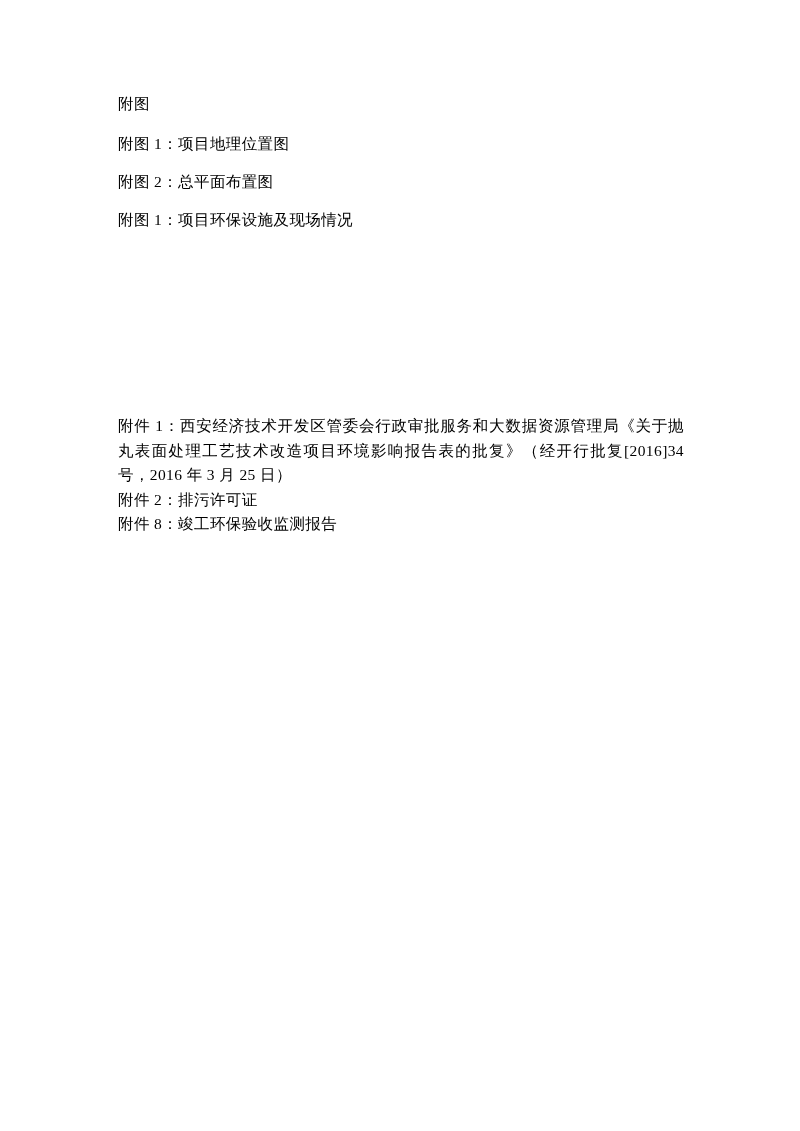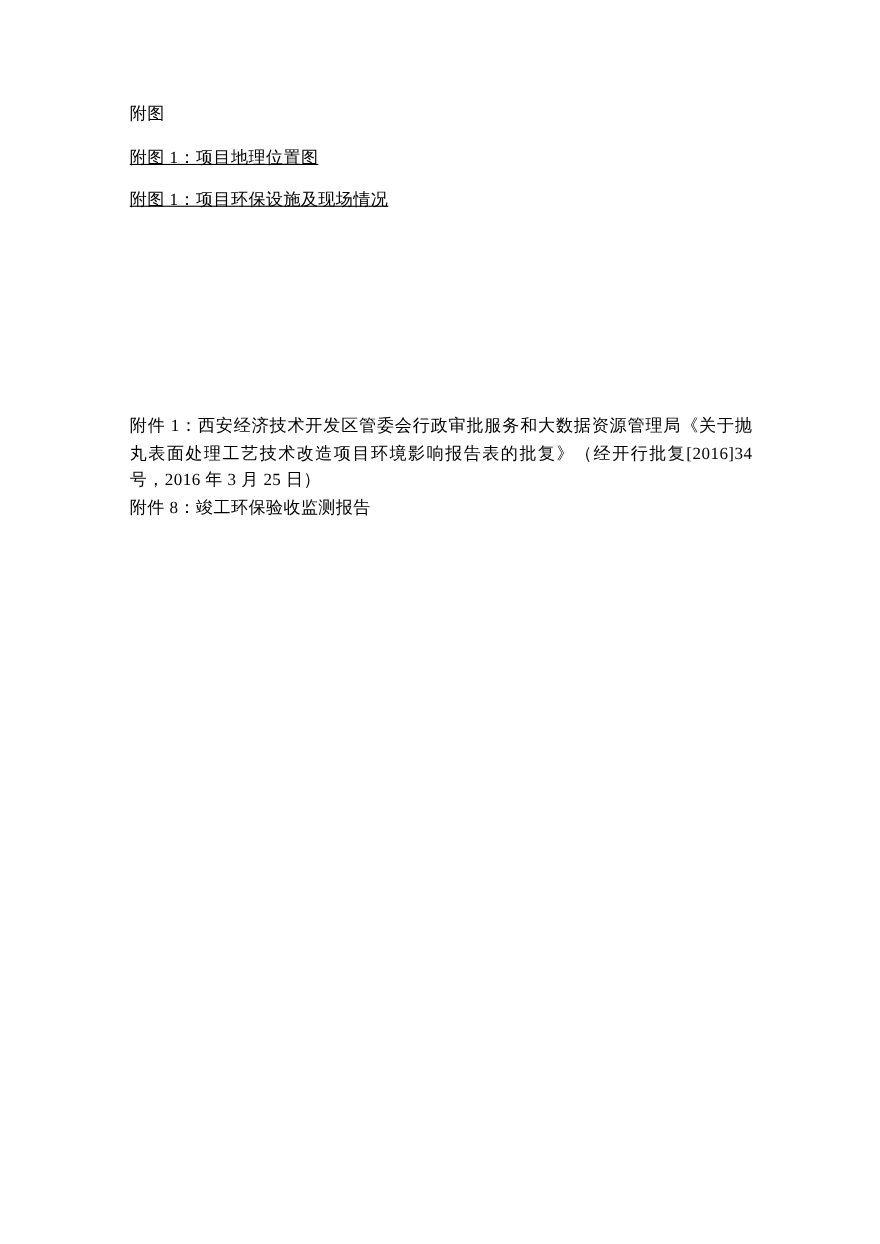--- a/index.html
+++ b/index.html
@@ -32,21 +32,21 @@
     letter-spacing: 0.4px;
     text-align: justify;
     text-justify: inter-ideograph;
     white-space: pre-wrap;
   }
   .section-heading {
     font-size: 15.5px;
     line-height: 1.55;
     letter-spacing: 0.4px;
   }
-  .block-figures .doc-line { margin-bottom: 14px; text-decoration: underline; }
+  .block-figures .doc-line { margin-bottom: 14px; }
   .block-figures .doc-line:last-child { margin-bottom: 0; }
   .spacer-between {
     height: 166px;
   }
   .block-attachments .para {
     font-size: 15.5px;
     line-height: 1.58;
     letter-spacing: 0.4px;
     text-align: justify;
     text-justify: inter-ideograph;
@@ -60,25 +60,27 @@
 </head>
 <body>
 
 <div class="page">
   <div class="content">
 
     <div class="block-figures">
       <div class="section-heading">附图</div>
       <div class="heading-gap"></div>
       <div class="doc-line">附图 1：项目地理位置图</div>
+      <div class="doc-line">附图 2：总平面布置图</div>
       <div class="doc-line">附图 1：项目环保设施及现场情况</div>
     </div>
 
     <div class="spacer-between"></div>
 
     <div class="block-attachments">
       <div class="heading-gap"></div>
       <div class="para">附件 1：西安经济技术开发区管委会行政审批服务和大数据资源管理局《关于抛丸表面处理工艺技术改造项目环境影响报告表的批复》（经开行批复[2016]34 号，2016 年 3 月 25 日）</div>
+      <div class="para tight">附件 2：排污许可证</div>
       <div class="para tight">附件 8：竣工环保验收监测报告</div>
     </div>
 
   </div>
 </div>
 
 </body></html>

